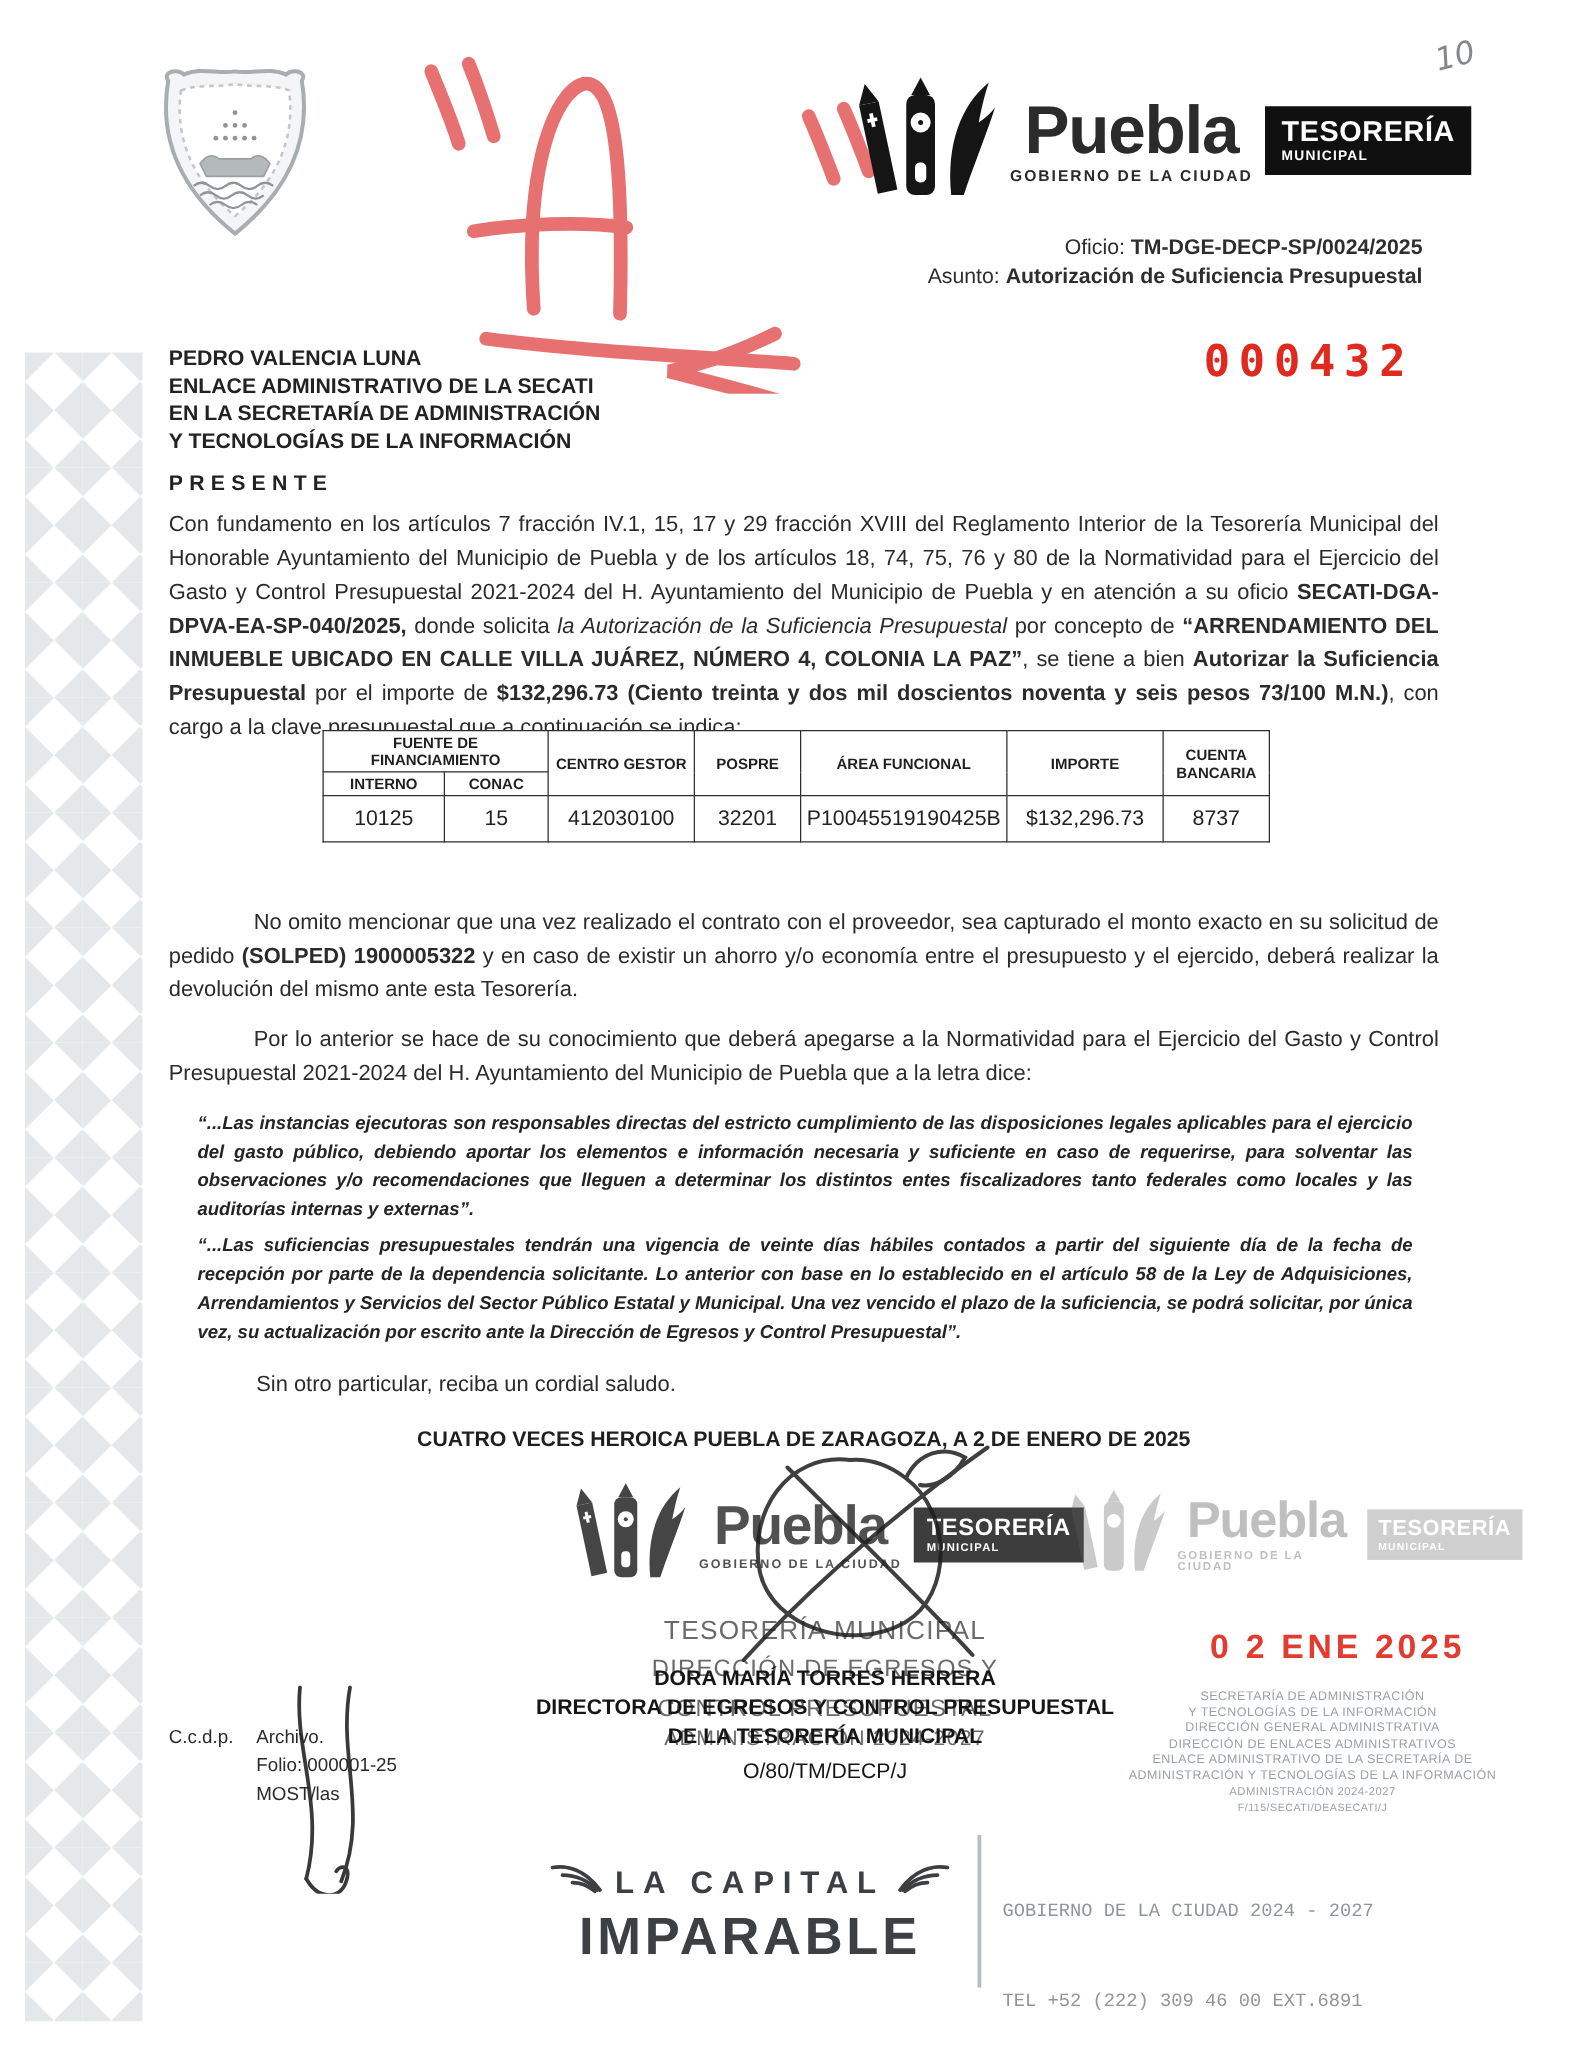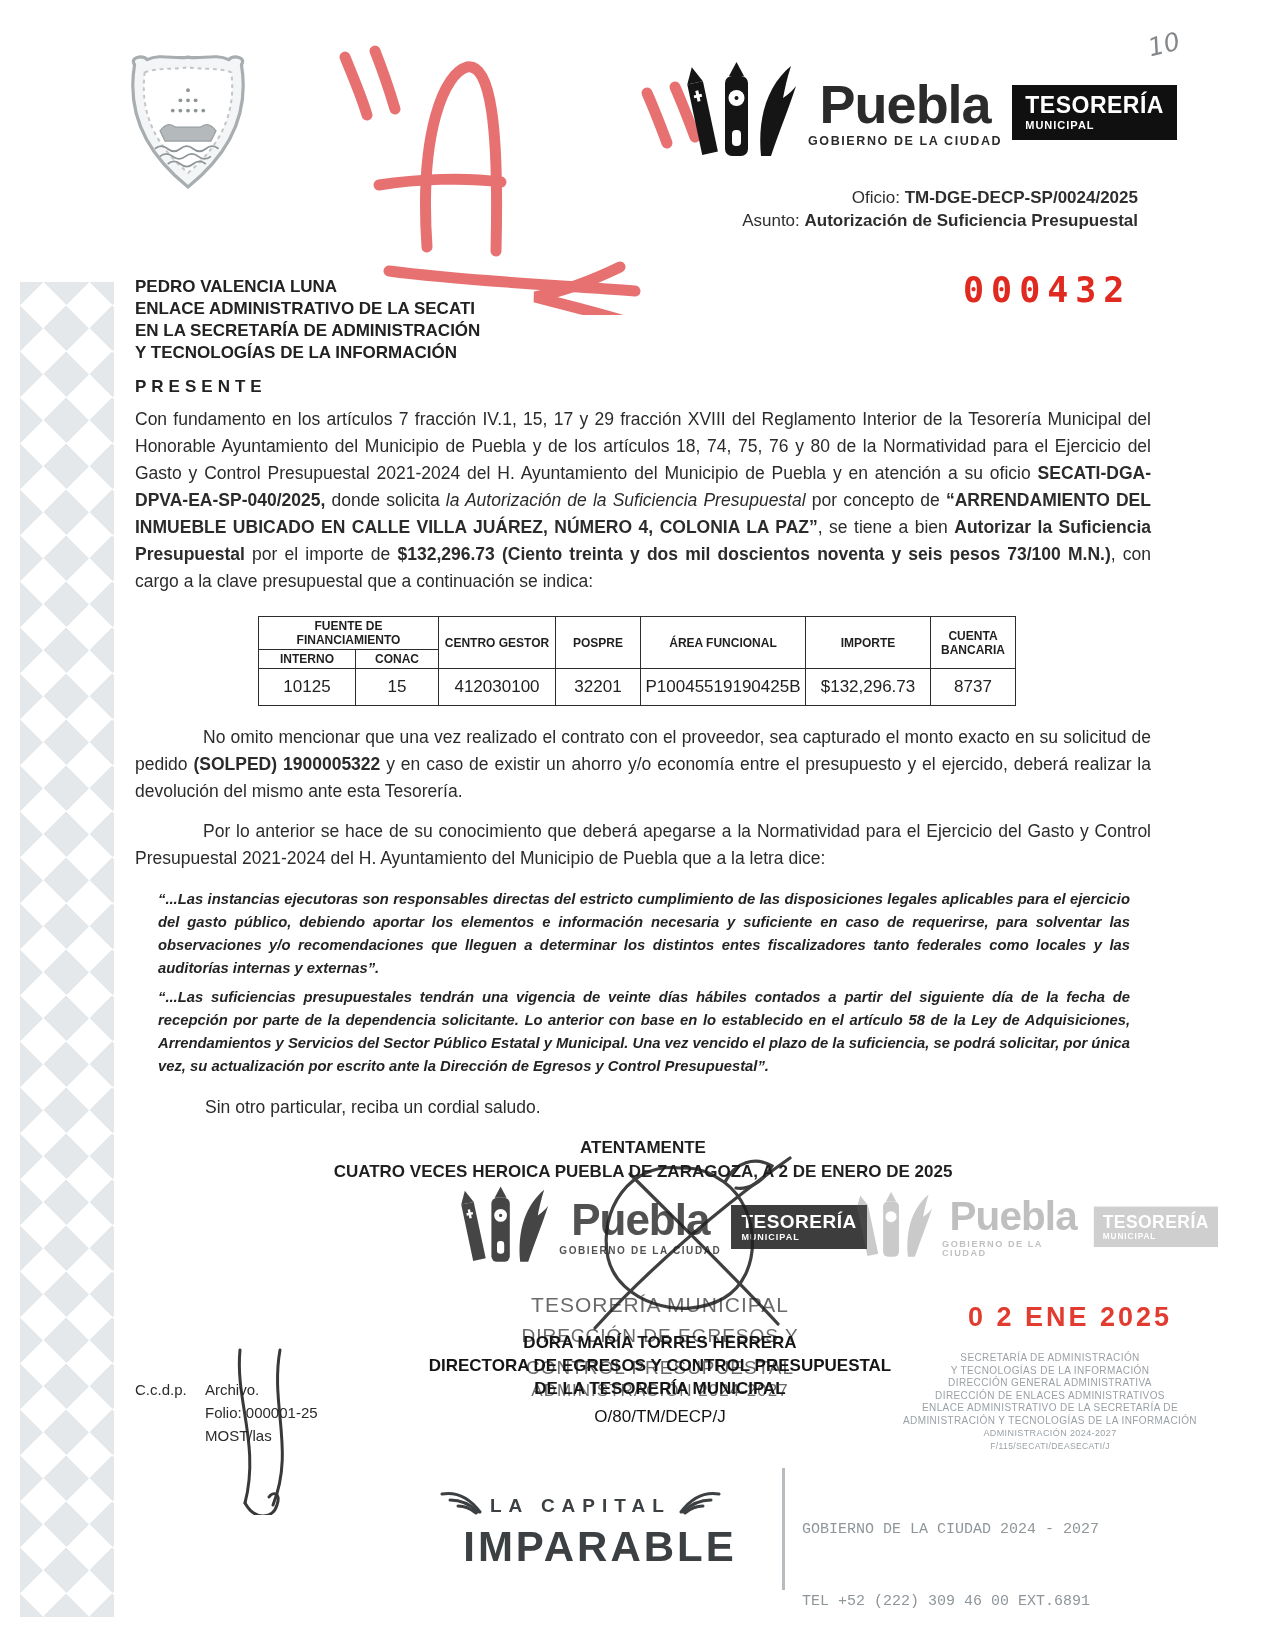--- a/index.html
+++ b/index.html
@@ -57,21 +57,21 @@
   table.budget th, table.budget td{border:1.6px solid #2d2d2d; text-align:center; padding:2px 3px; overflow:hidden;}
   table.budget th{font-size:12px; line-height:14px; font-weight:bold; color:#1f1f1f;}
   table.budget td{font-size:17px; height:32px; color:#222;}
   .att{font-size:17px; font-weight:bold; text-align:center; color:#1f1f1f;}
   .stampline{position:absolute; width:100%; text-align:center; color:#454545; opacity:.8; letter-spacing:1px; font-size:19px;}
   .typedline{position:absolute; width:100%; text-align:center; color:#151515; font-weight:bold; font-size:17px;}
   .rstamp-lines{font-size:10px; line-height:12.5px; color:#9aa1a6; text-align:center; letter-spacing:.4px;}
   .date-stamp{color:#e23b30; font-size:27px; font-weight:bold; letter-spacing:3px; font-family:"Liberation Sans", sans-serif;}
   .ccdp{font-size:15px; line-height:23px; color:#2b2b2b;}
   .slogan{text-align:center; color:#3c4043;}
-  .slogan .l1{font-size:19px; font-weight:800; letter-spacing:7px; display:flex; align-items:center; justify-content:flex-start; gap:8px;}
+  .slogan .l1{font-size:25px; font-weight:800; letter-spacing:7px; display:flex; align-items:center; justify-content:space-between; gap:8px;}
   .slogan .l2{font-size:42px; font-weight:800; letter-spacing:3px; margin-top:2px;}
   .contact{font-family:"Liberation Mono", monospace; font-size:15px; line-height:24px; color:#8f969a; white-space:pre;}
   .contact-bar{border-left:3px solid #b6bcbf; height:122px;}
   .handnum{font-family:"DejaVu Sans", sans-serif; font-style:italic; font-size:25px; color:#85888b; transform:rotate(-14deg);}
 </style>
 </head>
 <body>
 
 <div class="page">
 
@@ -159,21 +159,21 @@
     <div>ENLACE ADMINISTRATIVO DE LA SECATI</div>
     <div>EN LA SECRETARÍA DE ADMINISTRACIÓN</div>
     <div>Y TECNOLOGÍAS DE LA INFORMACIÓN</div>
     <div class="presente">PRESENTE</div>
   </div>
 
   <div class="abs para" style="left:135px; top:406px; width:1016px;">
     <span>Con fundamento en los artículos 7 fracción IV.1, 15, 17 y 29 fracción XVIII del Reglamento Interior de la Tesorería Municipal del Honorable Ayuntamiento del Municipio de Puebla y de los artículos 18, 74, 75, 76 y 80 de la Normatividad para el Ejercicio del Gasto y Control Presupuestal 2021-2024 del H. Ayuntamiento del Municipio de Puebla y en atención a su oficio </span><span class="b">SECATI-DGA-DPVA-EA-SP-040/2025,</span><span> donde solicita </span><span class="i">la Autorización de la Suficiencia Presupuestal</span><span> por concepto de </span><span class="b">“ARRENDAMIENTO DEL INMUEBLE UBICADO EN CALLE VILLA JUÁREZ, NÚMERO 4, COLONIA LA PAZ”</span><span>, se tiene a bien </span><span class="b">Autorizar la Suficiencia Presupuestal</span><span> por el importe de </span><span class="b">$132,296.73 (Ciento treinta y dos mil doscientos noventa y  seis pesos 73/100 M.N.)</span><span>, con cargo a la clave presupuestal que a continuación se indica:</span>
   </div>
 
-  <div class="abs" style="left:258px; top:616px;">
+  <div class="abs" style="left:258px; top:584px;">
     <table class="budget">
       <colgroup>
         <col style="width:97px">
           <col style="width:83px">
           <col style="width:117px">
           <col style="width:85px">
           <col style="width:165px">
           <col style="width:125px">
           <col style="width:85px">
       </colgroup>
@@ -208,21 +208,20 @@
   </div>
 
   <div class="abs para indent" style="left:135px; top:818px; width:1016px;">Por lo anterior se hace de su conocimiento que deberá apegarse a la Normatividad para el Ejercicio del Gasto y Control Presupuestal 2021-2024 del H. Ayuntamiento del Municipio de Puebla que a la letra dice:</div>
 
   <div class="abs quote" style="left:158px; top:888px; width:972px;">“...Las instancias ejecutoras son responsables directas del estricto cumplimiento de las disposiciones legales aplicables para el ejercicio del gasto público, debiendo aportar los elementos e información necesaria y suficiente en caso de requerirse, para solventar las observaciones y/o recomendaciones que lleguen a determinar los distintos entes fiscalizadores tanto federales como locales y las auditorías internas y externas”.</div>
   <div class="abs quote" style="left:158px; top:986px; width:972px;">“...Las suficiencias presupuestales tendrán una vigencia de veinte días hábiles contados a partir del siguiente día de la fecha de recepción por parte de la dependencia solicitante. Lo anterior con base en lo establecido en el artículo 58 de la Ley de Adquisiciones, Arrendamientos y Servicios del Sector Público Estatal y Municipal. Una vez vencido el plazo de la suficiencia, se podrá solicitar, por única vez, su actualización por escrito ante la Dirección de Egresos y Control Presupuestal”.</div>
 
   <div class="abs para" style="left:205px; top:1094px; width:900px; text-align:left;">Sin otro particular, reciba un cordial saludo.</div>
 
   <div class="abs" style="left:135px; top:1138px; width:1016px;">
-    <div class="att">ATENTAMENTE</div>
     <div class="att" style="margin-top:4px;">CUATRO VECES HEROICA PUEBLA DE ZARAGOZA, A 2 DE ENERO DE 2025</div>
   </div>
 
   <div class="abs" style="left:380px; top:1185px; width:560px; height:245px;">
     <div style="display:flex; justify-content:center;">
       <div class="plogo logo-stamp" style="filter:grayscale(1); opacity:.88;">
         <span>
           <svg width="96" height="80" viewBox="0 0 120 100">
             <g fill="#2c2c2c">
               <g transform="rotate(-12 26 60)">

